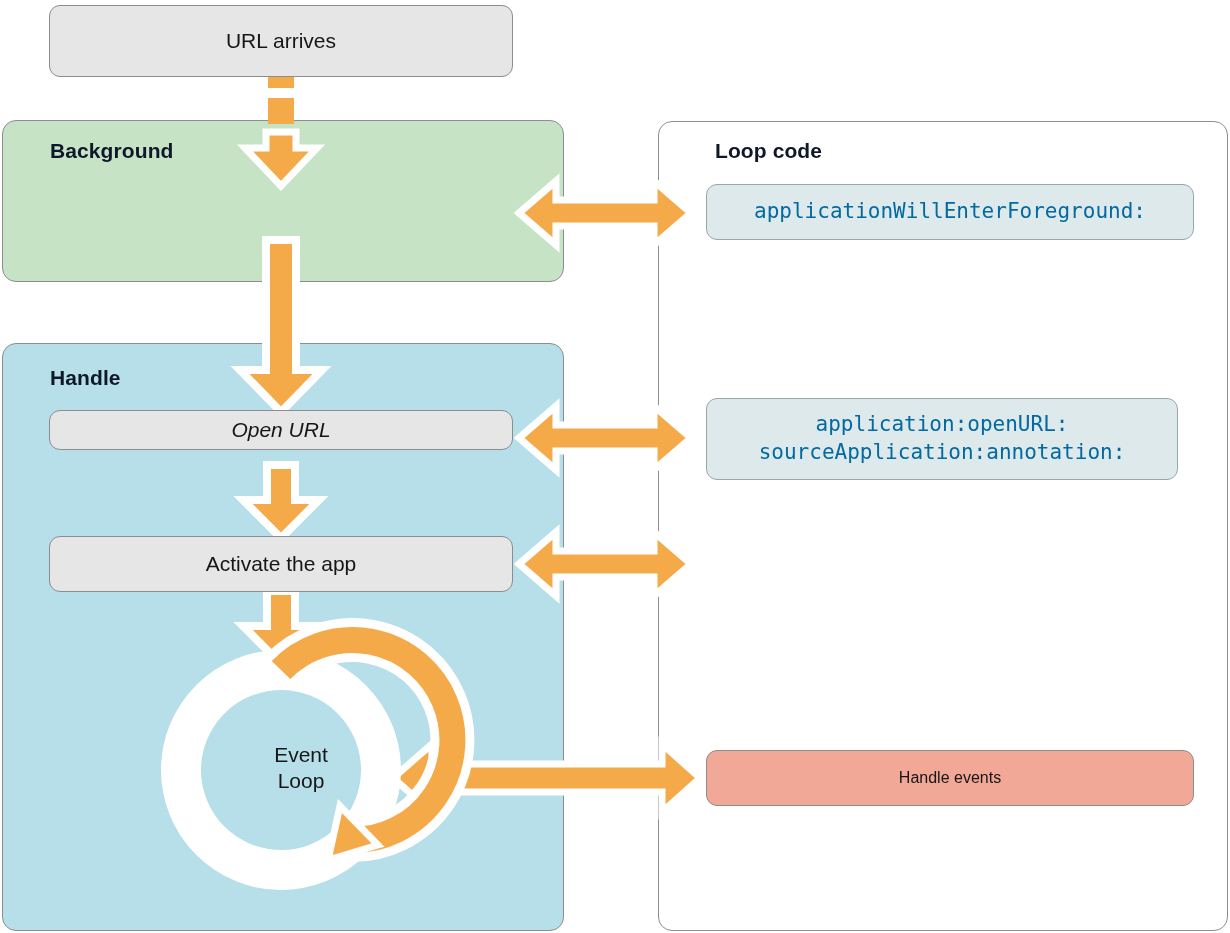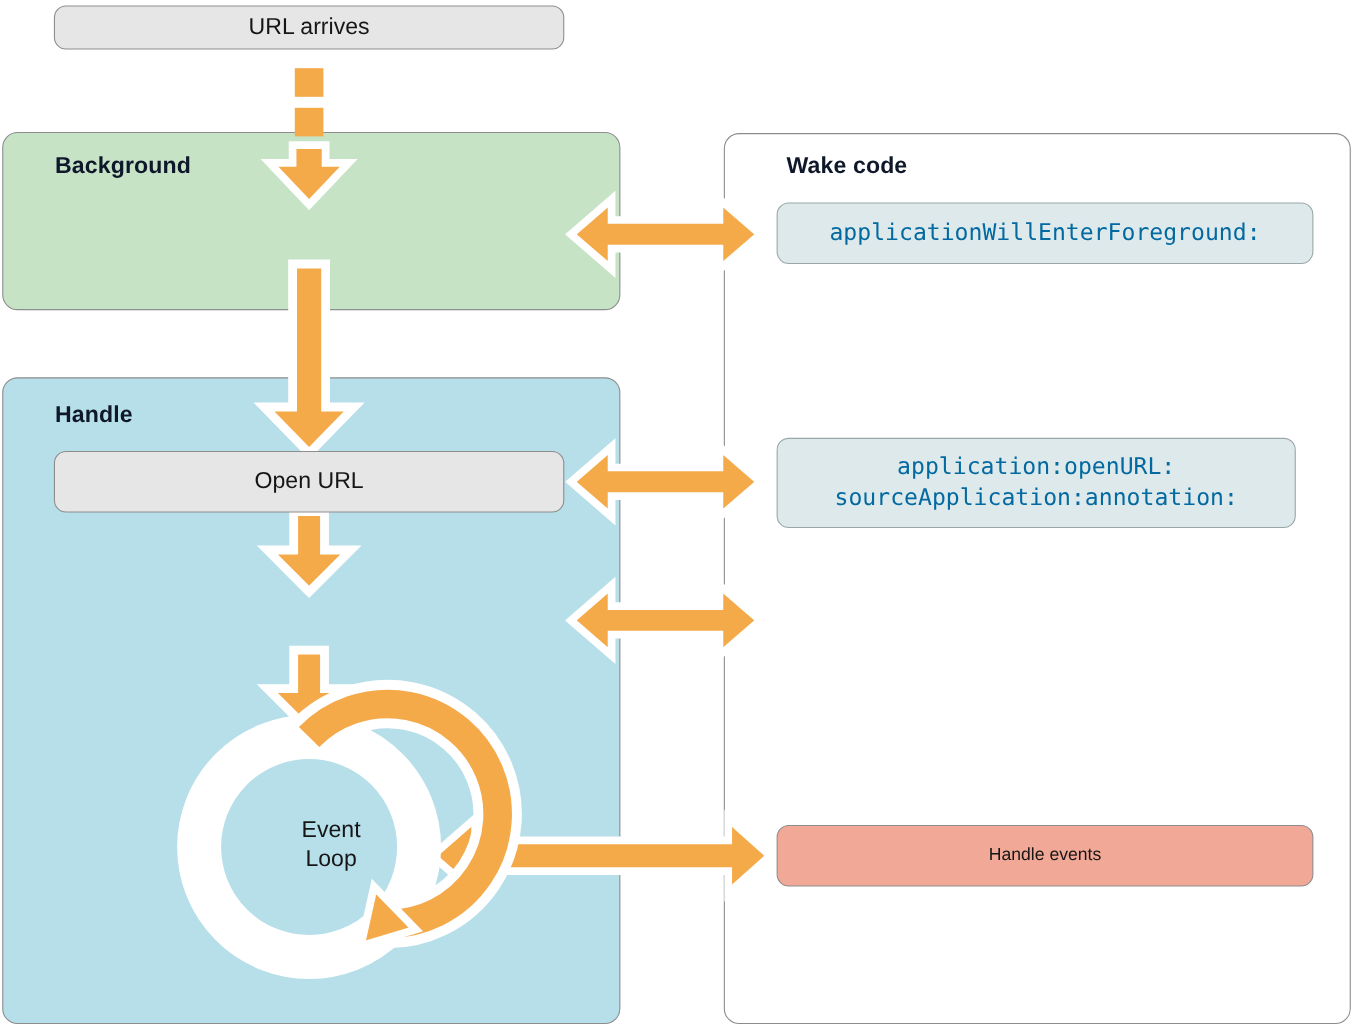--- a/index.html
+++ b/index.html
@@ -105,21 +105,21 @@
   <div class="box stage-panel green" style="left:2px; top:120px; width:562px; height:162px;"></div>
 
   <div class="panel-title" style="left:50px; top:139px;">Background</div>
 
   <div class="box stage-panel blue" style="left:2px; top:343px; width:562px; height:588px;"></div>
 
   <div class="panel-title" style="left:50px; top:366px;">Handle</div>
 
   <div class="box code-panel" style="left:658px; top:121px; width:570px; height:810px;"></div>
 
-  <div class="panel-title" style="left:715px; top:139px;">Wake code</div>
+  <div class="panel-title" style="left:715px; top:139px;">Loop code</div>
 
   <svg id="arrows" viewBox="0 0 1230 933" xmlns="http://www.w3.org/2000/svg">
 
     <g>
       <rect x="268" y="62" width="26" height="26" fill="#f5aa4a"></rect>
       <rect x="268" y="98" width="26" height="26" fill="#f5aa4a"></rect>
       <rect x="268" y="134" width="26" height="26" fill="#f5aa4a"></rect>
 
       <polygon points="281,186 245,148 266,148 266,132 296,132 296,148 317,148" fill="#f5aa4a" stroke="#ffffff" stroke-width="7" stroke-linejoin="miter"></polygon>
     </g>
@@ -158,29 +158,32 @@
 
       <path d="M 281 670
                A 100 100 0 1 1 352 840" fill="none" stroke="#ffffff" stroke-width="44" stroke-linecap="butt"></path>
       <path d="M 281 670
                A 100 100 0 1 1 352 840" fill="none" stroke="#f5aa4a" stroke-width="26" stroke-linecap="butt"></path>
 
       <polygon points="378,845 328,860 340,806" fill="#f5aa4a" stroke="#ffffff" stroke-width="7" stroke-linejoin="miter"></polygon>
     </g>
   </svg>
 
-  <div class="box step-box" style="left:49px; top:5px; width:464px; height:40px;">
+  <div class="box step-box" style="left:49px; top:5px; width:464px; height:72px;">
     <span>URL arrives</span>
   </div>
 
 
-  <div class="box step-box" style="left:49px; top:410px; width:464px; height:56px;">
+  <div class="box step-box" style="left:49px; top:410px; width:464px; height:40px;font-style:italic;">
     <span>Open URL</span>
   </div>
 
+  <div class="box step-box" style="left:49px; top:536px; width:464px; height:56px;">
+    <span>Activate the app</span>
+  </div>
 
   <div class="loop-label" style="left:201px; top:742px; width:160px;padding-left:20px;">Event
 Loop</div>
 
   <div class="box code-box" style="left:706px; top:184px; width:488px; height:56px;">
     <span>applicationWillEnterForeground:</span>
   </div>
 
   <div class="box code-box" style="left:706px; top:398px; width:472px; height:82px;">
     <span>application:openURL:

